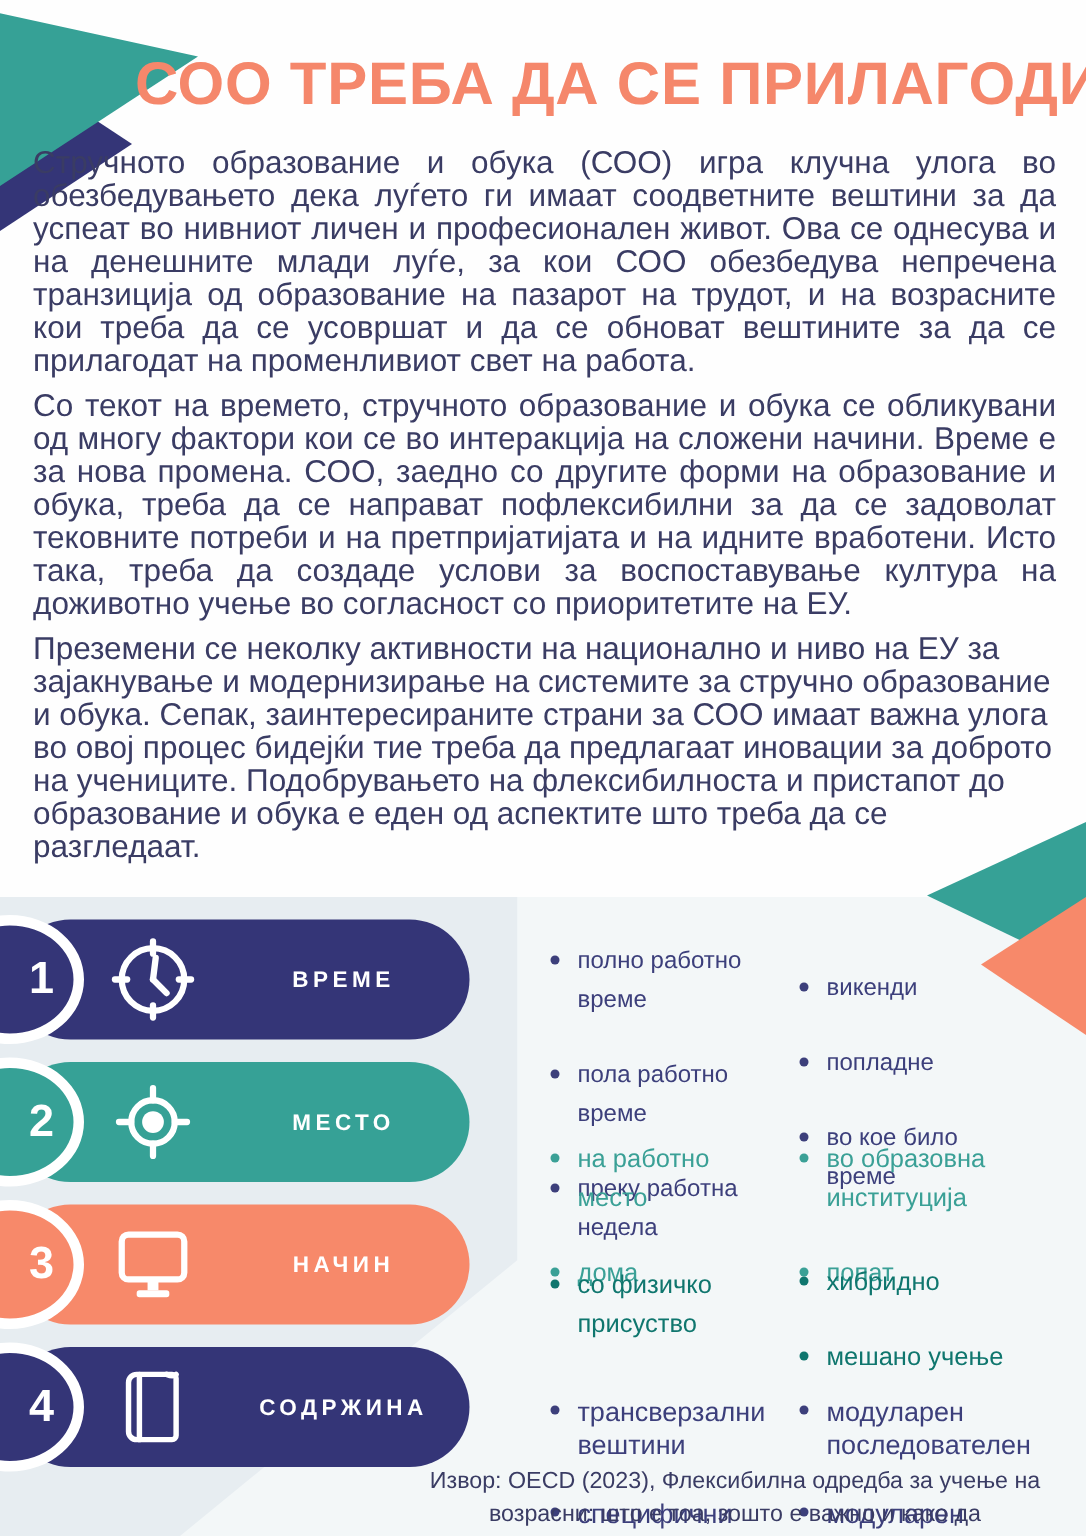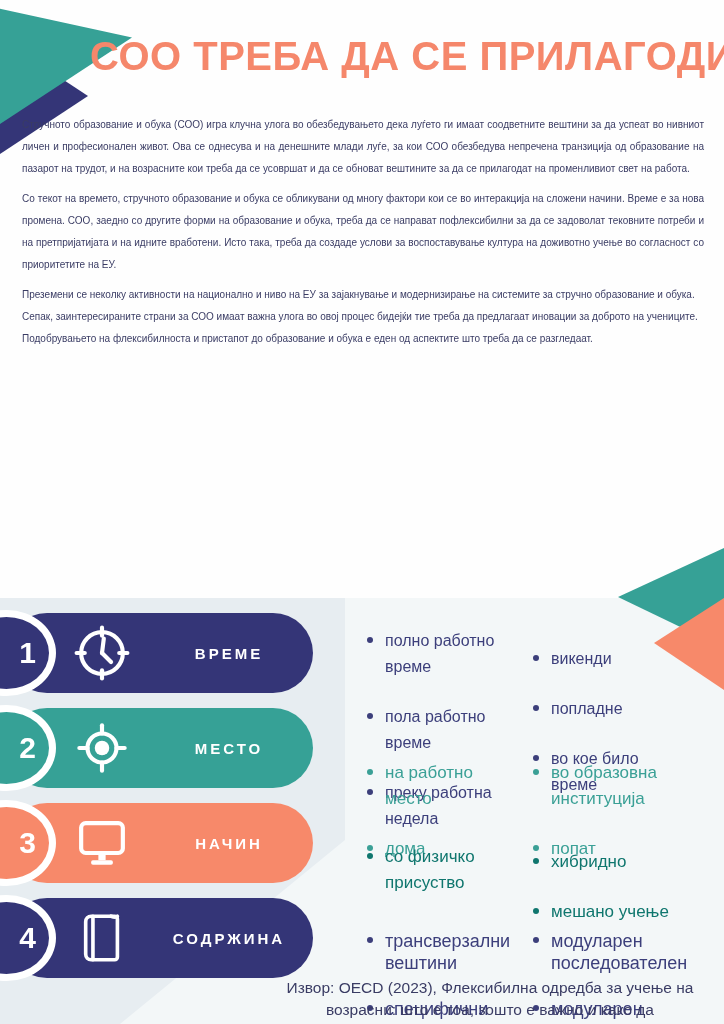--- a/index.html
+++ b/index.html
@@ -17,22 +17,22 @@
     clip-path:polygon(0 0, 100% 50%, 0 100%);}
   .tri-teal-r{left:618px;top:548px;width:106px;height:100px;background:#36a196;
     clip-path:polygon(0 49%, 100% 0, 100% 100%);}
   .tri-orange-r{left:654px;top:598px;width:70px;height:92px;background:#f7896a;
     clip-path:polygon(0 49%, 100% 0, 100% 100%);}
 
   .title{position:absolute;left:90px;width:630px;top:34px;margin:0;
     font-size:40px;font-weight:bold;color:#f5876b;text-align:center;
     white-space:nowrap;letter-spacing:.5px;}
 
-  .intro{position:absolute;left:22px;top:114px;width:682px;color:#3a3c64;
-    font-size:10px;line-height:22px;}
+  .intro{position:absolute;left:22px;top:98px;width:682px;color:#3a3c64;
+    font-size:21px;line-height:22px;}
   .intro p{margin:0 0 8px 0;text-align:justify;}
   .intro p.ragged{text-align:left;margin-bottom:22px;}
   .intro p.last{margin-bottom:0;}
 
   
   .dim-row{position:absolute;left:0;width:724px;height:80px;}
   .pill{position:absolute;left:7px;top:0;width:306px;height:80px;border-radius:40px;}
   .navy{background:#343577;} .teal{background:#36a196;} .orange{background:#f7896a;}
   .numcircle{position:absolute;left:-50px;top:-3px;width:72px;height:72px;border:7px solid #ffffff;
     border-radius:50%;display:flex;align-items:center;justify-content:flex-end;
@@ -143,21 +143,21 @@
           <rect x="9" y="10" width="46" height="33" rx="5"></rect>
         </g>
         <rect x="28" y="43" width="8" height="8" fill="#ffffff"></rect>
         <rect x="20" y="51" width="24" height="5" rx="2" fill="#ffffff"></rect>
       </svg>
       <div class="pill-label">НАЧИН</div>
     </div>
     <ul class="blist c-orange fs17" style="left:362px;top:17px;width:135px">
       <li>со физичко присуство</li>
     </ul>
-    <ul class="blist c-orange fs17" style="left:528px;top:22px;width:170px">
+    <ul class="blist c-orange fs17" style="left:528px;top:15px;width:170px">
       <li>хибридно</li>
       <li>мешано учење</li>
     </ul>
   </div>
 
   <div class="dim-row" style="top:898px">
     <div class="pill navy">
       <div class="numcircle navy">
         <span>4</span>
       </div>

